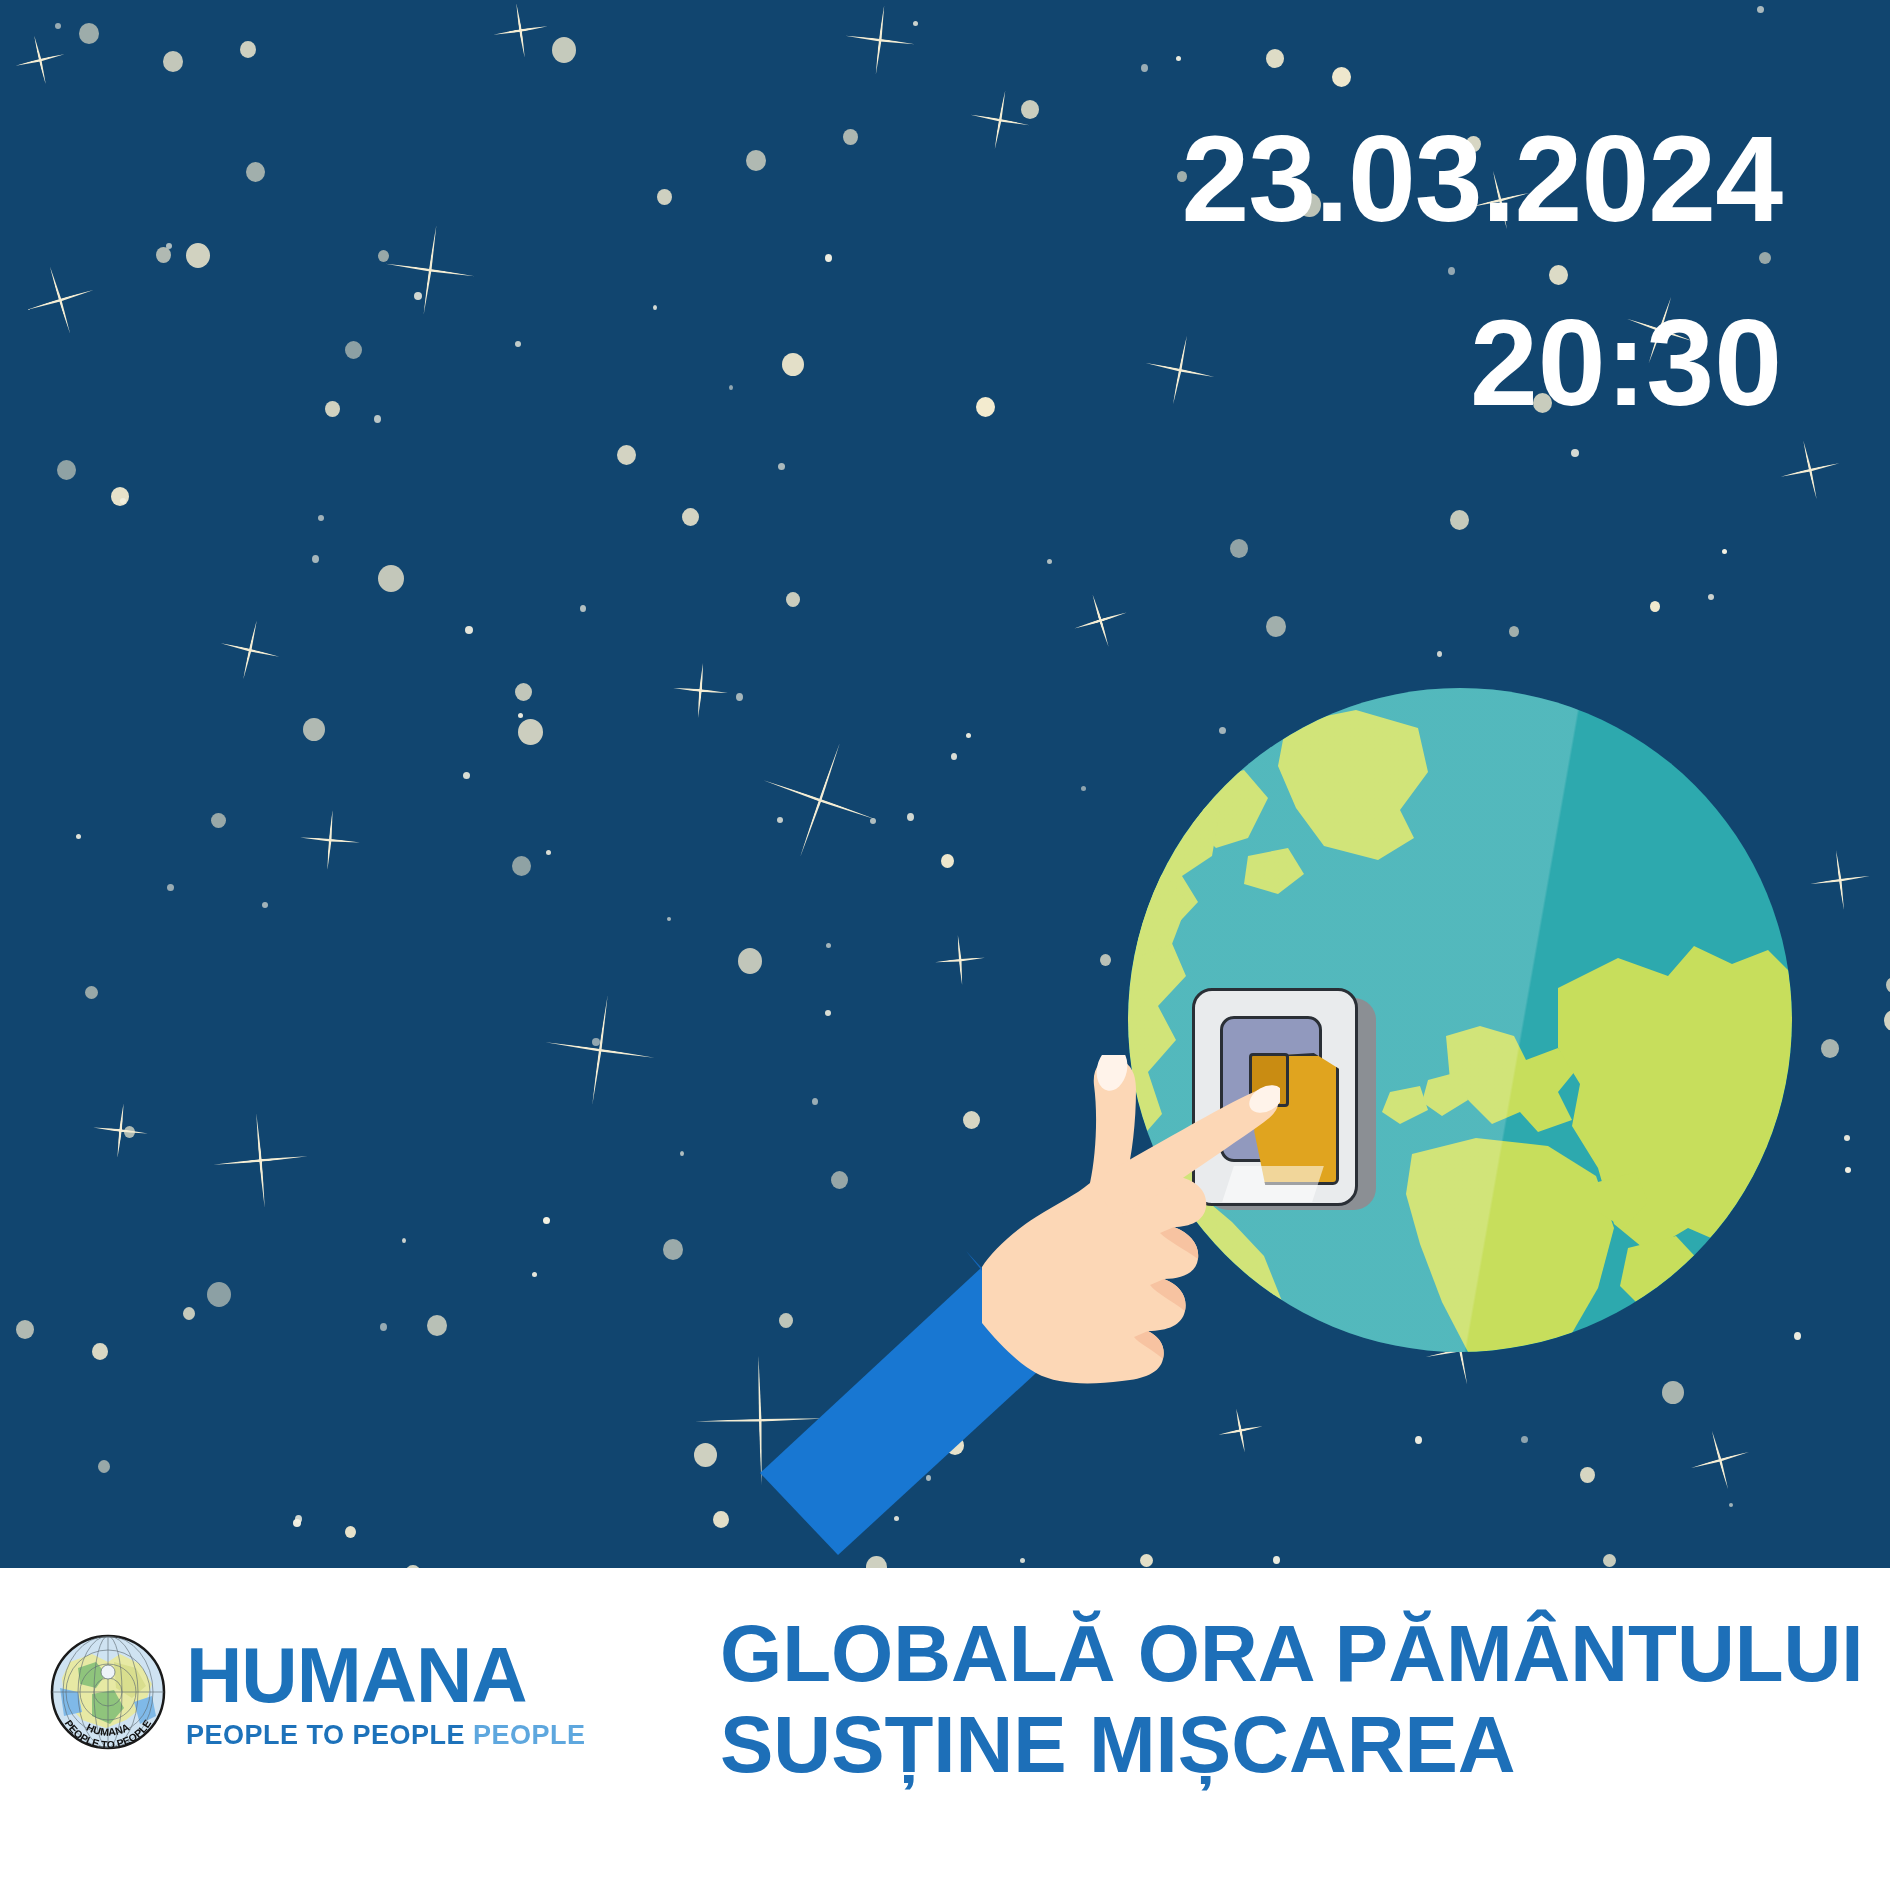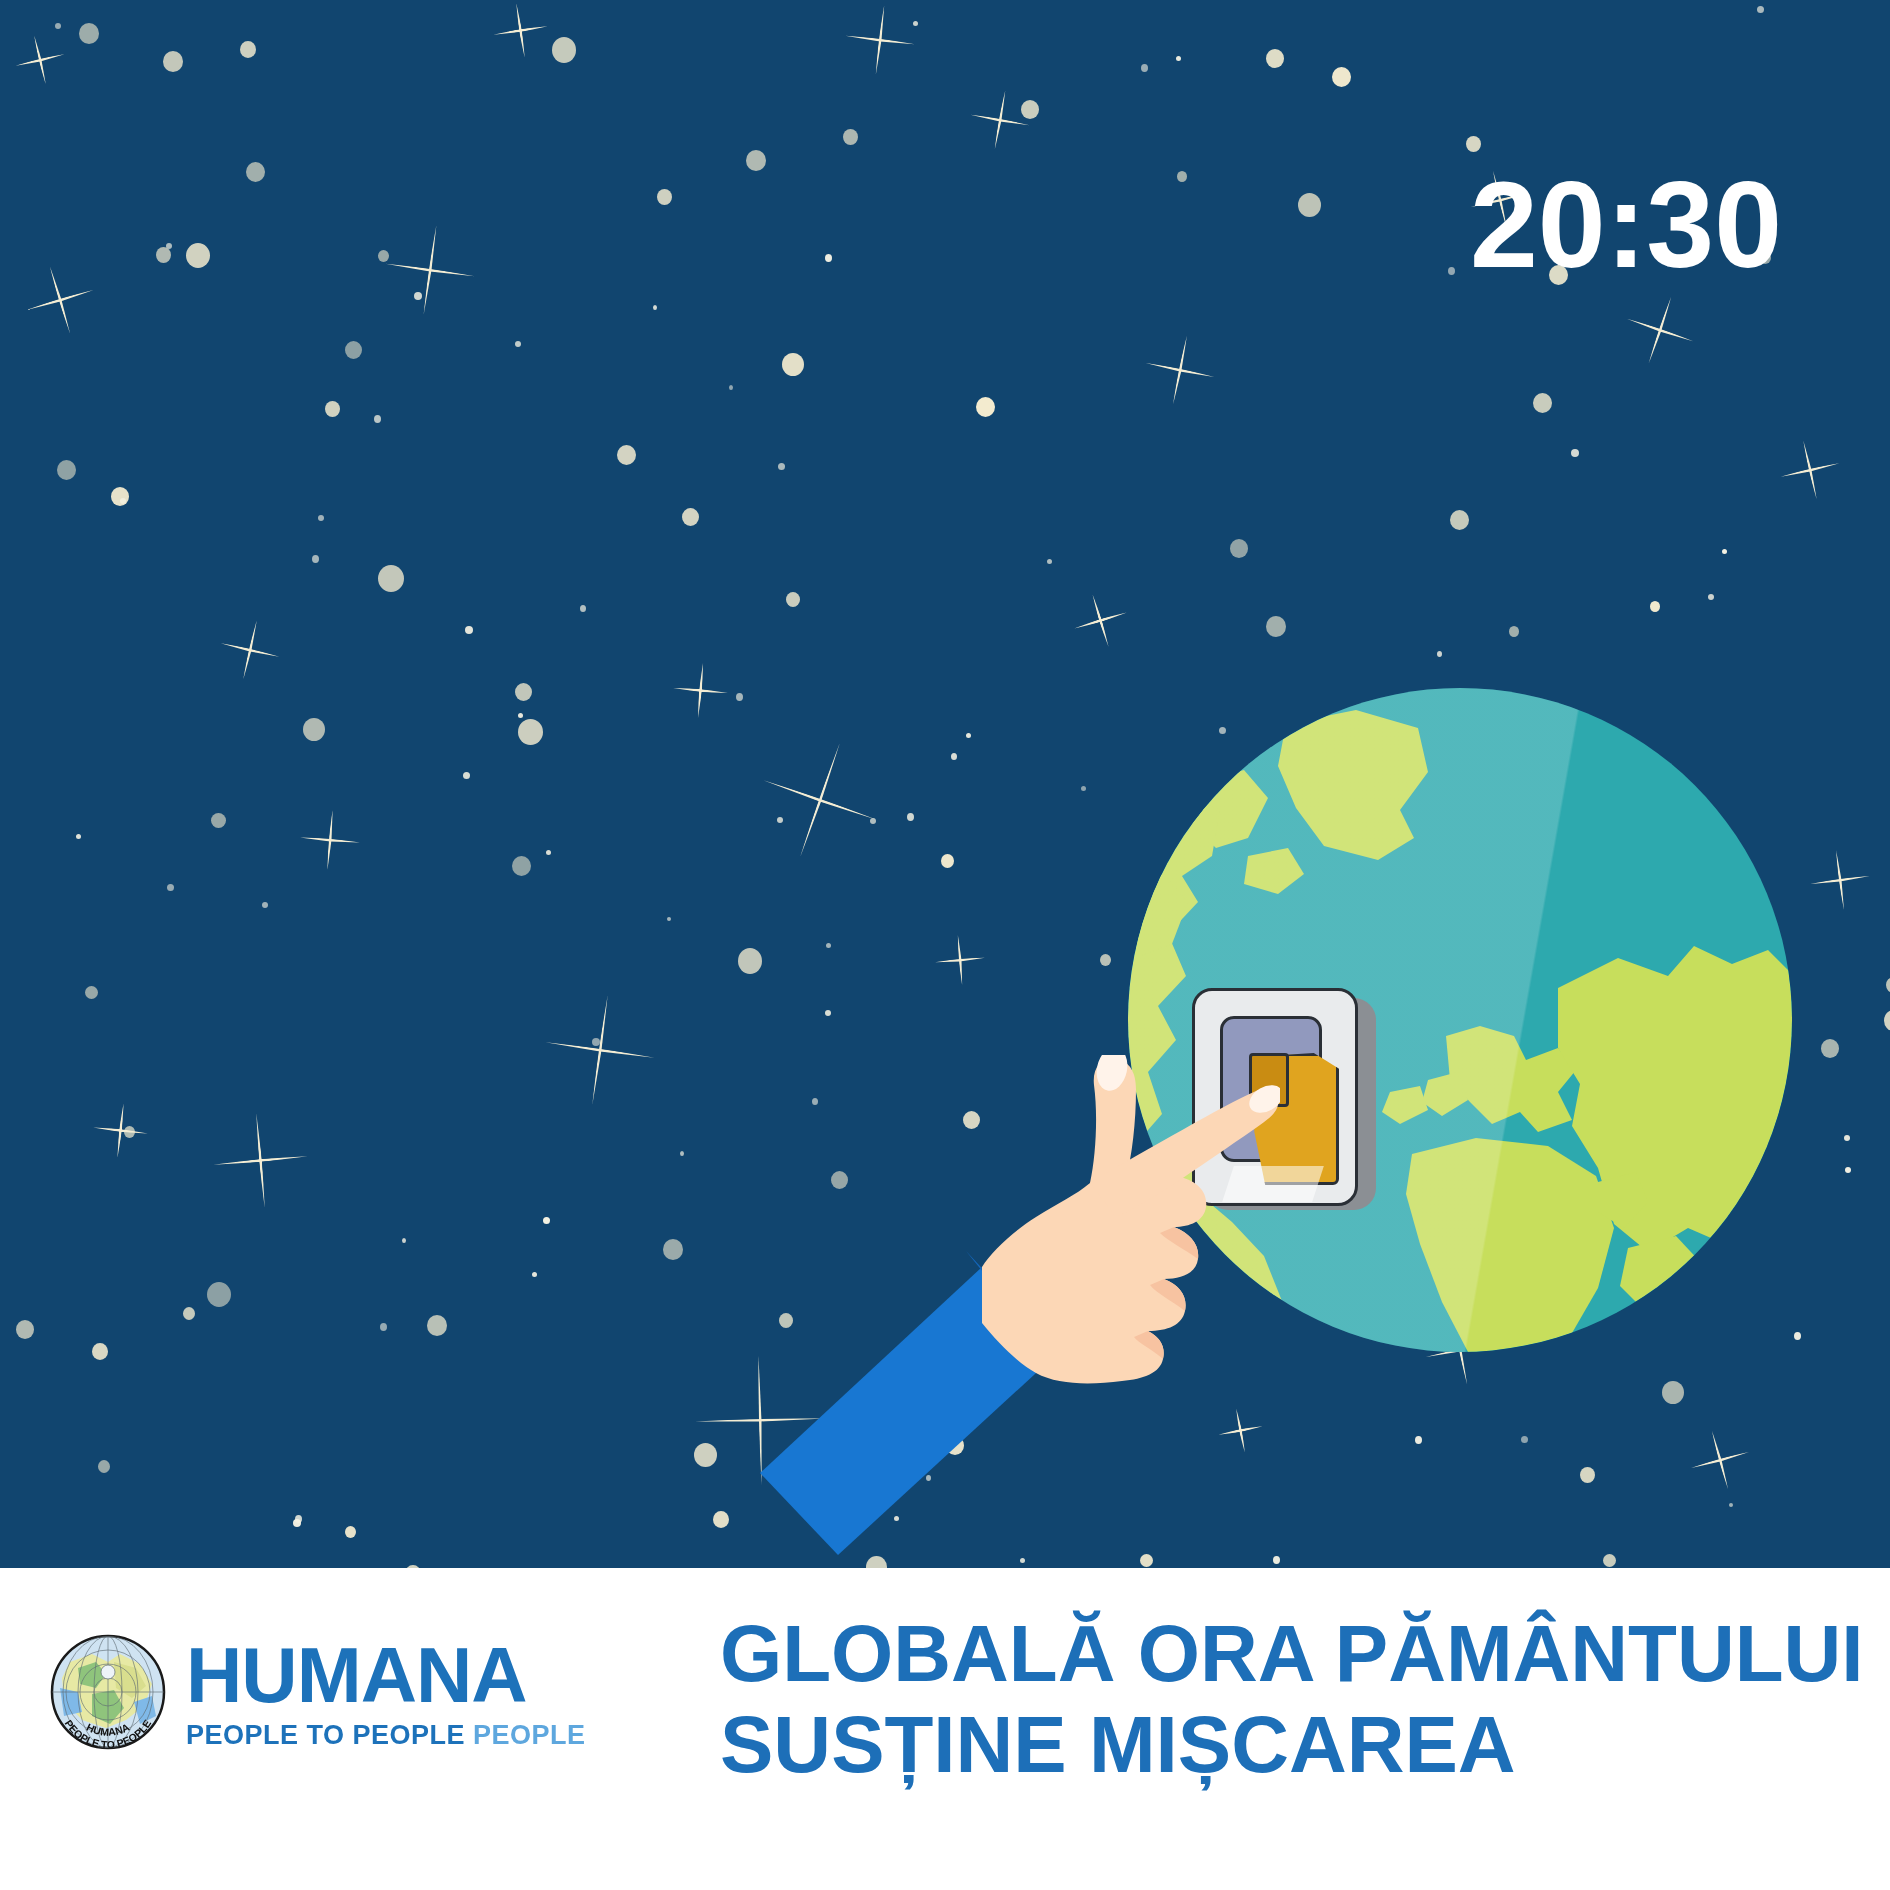--- a/index.html
+++ b/index.html
@@ -53,21 +53,21 @@
     letter-spacing:1px;
     font-family:"DejaVu Sans", sans-serif;
     -webkit-text-stroke:0px;
   }
 
   #datebox{
     position:absolute;right:108px;top:118px;text-align:right;
     color:#FFFFFF;font-weight:bold;
   }
   #datebox .date{display:block;font-size:122px;line-height:1.0;letter-spacing:-1px;}
-  #datebox .time{display:block;font-size:122px;line-height:1.0;margin-top:46px;letter-spacing:0px;}
+  #datebox .time{display:block;font-size:122px;line-height:1.0;margin-top:62px;letter-spacing:0px;}
 
   
   #globe-wrap{position:absolute;left:1128px;top:688px;width:664px;height:664px;}
   #globe{
     position:absolute;inset:0;border-radius:50%;
     background:#2DA9AE;overflow:hidden;
   }
   #terminator{
     position:absolute;left:0;top:0;width:100%;height:100%;
     border-radius:50%;
@@ -341,20 +341,21 @@
           <i style="height: 70px;"></i>
           <b style="width: 70px;"></b>
         </div>
       </div>
 
     <div id="headline">
     </div>
 
 
     <div id="datebox">
+      <span class="date">23.03.2024</span>
       <span class="time">20:30</span>
     </div>
 
     <div id="globe-wrap">
       <div id="globe">
         <svg width="664" height="664" viewBox="0 0 664 664" style="position:absolute;left:0;top:0;">
           <defs>
             <clipPath id="sphereClip">
                 <circle cx="332" cy="332" r="332"></circle>
               </clipPath>

